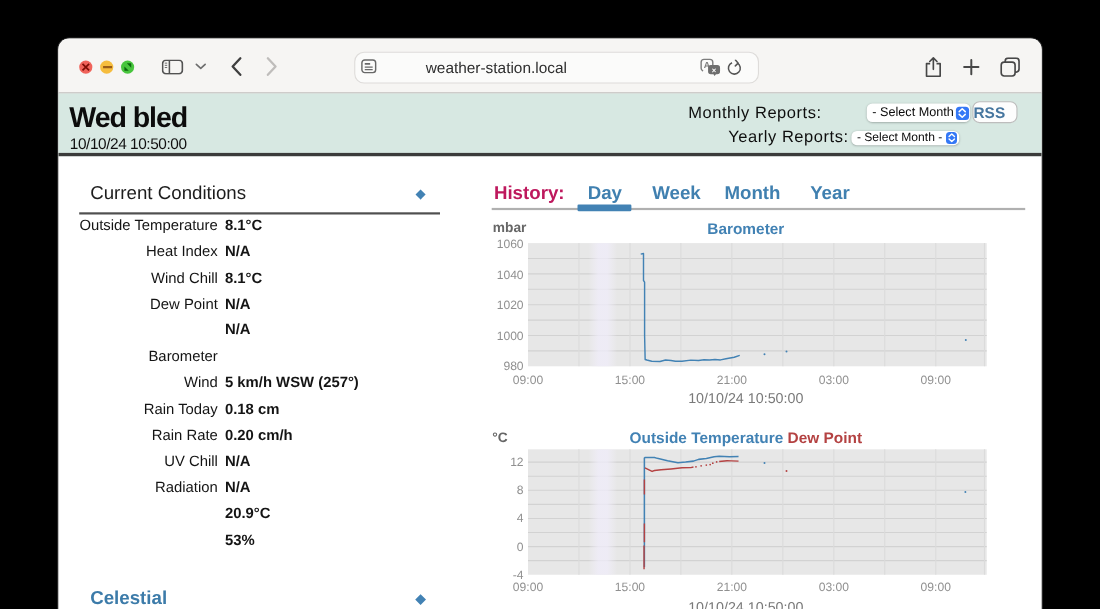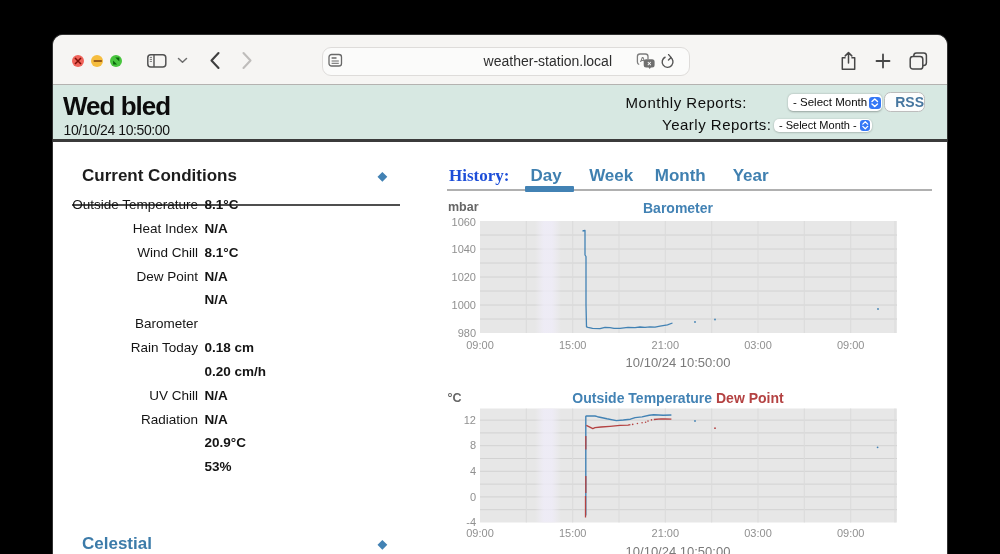--- a/index.html
+++ b/index.html
@@ -6,30 +6,30 @@
   body{width:1000px;height:554px;background:#000;font-family:"Liberation Sans",sans-serif;position:relative;overflow:hidden;}
   .window{position:absolute;left:53px;top:35px;width:894px;height:519px;background:#fff;border-radius:10px 10px 0 0;overflow:hidden;box-shadow:0 0 0 1px rgba(90,90,90,.55);}
   .toolbar{position:absolute;left:0;top:0;width:100%;height:49px;background:#f6f5f3;border-bottom:1px solid #b4b2b0;}
   .light{position:absolute;width:12px;height:12px;border-radius:50%;top:19.5px;}
   .header{position:absolute;left:0;top:50px;width:100%;height:54px;background:#d7e8e2;border-bottom:3px solid #3b3b3b;}
   .h-title{position:absolute;left:10px;top:55.5px;font-size:26px;font-weight:bold;color:#0c0c0c;letter-spacing:-1px;}
   .h-date{position:absolute;left:10.5px;top:86.5px;font-size:14px;letter-spacing:-0.4px;color:#111;}
   .rlabel{position:absolute;font-size:15px;letter-spacing:0.5px;color:#0e0e0e;}
   .msel{position:absolute;background:#fff;border-radius:5px;box-shadow:0 0.5px 2px rgba(0,0,0,.3);font-size:11px;color:#0a0a0a;}
   .msel .bt{position:absolute;background:#3478f6;border-radius:3.2px;}
-  .rss{position:absolute;left:831px;top:57px;width:39px;height:18px;background:#fdfdfd;border:1.5px solid #bdbdbd;border-radius:6.5px;color:#46769f;font-size:14px;font-weight:bold;text-align:right;line-height:18.5px;}
-  .cc{position:absolute;left:19px;top:131px;width:318px;padding-left:10px;font-size:17px;font-weight:bold;color:#1d1d1d;border-bottom:2px solid #4f4f4f;padding-bottom:18px;}
+  .rss{position:absolute;left:831px;top:57px;width:39px;height:18px;background:#fdfdfd;border:1.5px solid #bdbdbd;border-radius:6.5px;color:#46769f;font-size:14px;font-weight:bold;text-align:left;line-height:18.5px;}
+  .cc{position:absolute;left:19px;top:131px;width:318px;padding-left:10px;font-size:17px;font-weight:normal;color:#1d1d1d;border-bottom:2px solid #4f4f4f;padding-bottom:7px;}
   .diamond{float:right;color:#4282b4;font-size:12px;margin-right:13px;margin-top:3px;}
   .ctable{position:absolute;left:0;top:158px;width:347px;font-size:13.5px;color:#141414;}
   .crow{height:23.85px;line-height:23.85px;position:relative;}
   .crow .lab{position:absolute;left:0;width:145px;text-align:right;}
   .crow .val{position:absolute;left:151.5px;font-weight:bold;}
   .cel{position:absolute;left:19px;top:499px;width:318px;padding-left:10px;font-size:17px;font-weight:bold;color:#3c7ba9;border-bottom:2px solid #4f4f4f;padding-bottom:2.5px;}
   .tabs{position:absolute;left:394px;top:131px;width:485px;font-size:17px;font-weight:bold;}
-  .tabs .hl{color:#1d4ed8;font-family:Liberation Serif, serif;}
+  .tabs .hl{color:#be185d;}
   .tabs a{color:#4080b0;}
   .tabhr{position:absolute;left:394px;top:154px;width:485px;height:2px;background:#b0b0b0;}
   .tabbar{position:absolute;left:472px;top:151px;width:49px;height:6px;background:#4282b4;border-radius:1px;}
   svg text{font-family:"Liberation Sans",sans-serif;}
 </style>
 </head>
 <body>
 <div class="window">
 
   <div class="toolbar">
@@ -57,21 +57,21 @@
     <svg style="position:absolute;left:187.5px;top:16px;" width="12" height="19" viewBox="0 0 12 19">
       <path d="M2.5 2 L9.5 9.5 L2.5 17" stroke="#bfbdbb" stroke-width="2.1" fill="none" stroke-linecap="round" stroke-linejoin="round"></path>
     </svg>
     <div style="position:absolute;left:269px;top:11.5px;width:366px;height:27px;background:#fbfbfa;border:1px solid #dedcda;border-radius:9px;"></div>
     <svg style="position:absolute;left:275px;top:18px;" width="15" height="15" viewBox="0 0 15 15">
       <rect x="1" y="1.5" width="12.5" height="11.5" rx="2.6" fill="none" stroke="#686868" stroke-width="1.3"></rect>
       <line x1="3.6" y1="5" x2="8.5" y2="5" stroke="#686868" stroke-width="1.5"></line>
       <line x1="3.6" y1="8" x2="10.8" y2="8" stroke="#686868" stroke-width="1"></line>
       <line x1="3.6" y1="10.3" x2="10.8" y2="10.3" stroke="#686868" stroke-width="1"></line>
     </svg>
-    <div style="position:absolute;left:334px;top:18px;width:225px;text-align:right;font-size:14px;color:#2e2e2e;">weather-station.local</div>
+    <div style="position:absolute;left:334px;top:18px;width:225px;text-align:left;font-size:14px;color:#2e2e2e;">weather-station.local</div>
     <svg style="position:absolute;left:583px;top:17px;" width="21" height="17" viewBox="0 0 21 17">
       <path d="M3.2 12.5 A2.6 2.6 0 0 1 1.4 10 V4.6 A2.6 2.6 0 0 1 4 2 H9.4 A2.6 2.6 0 0 1 12 4.6 V7" fill="none" stroke="#7d7d7d" stroke-width="1.3"></path>
       <text x="6.7" y="9.8" font-size="8" font-weight="bold" fill="#7d7d7d" text-anchor="middle">A</text>
       <path d="M10.2 7.2 H16.1 A2.5 2.5 0 0 1 18.6 9.7 V13.1 A2.5 2.5 0 0 1 16.1 15.6 H14.9 L13.6 17 L12.6 15.6 H10.2 A2.5 2.5 0 0 1 7.7 13.1 V9.7 A2.5 2.5 0 0 1 10.2 7.2 Z" fill="#6e6e6e"></path>
       <text x="13.2" y="14" font-size="7" font-weight="bold" fill="#fff" text-anchor="middle">×</text>
     </svg>
     <svg style="position:absolute;left:606px;top:19px;" width="17" height="15" viewBox="0 0 17 15">
       <path d="M11.1 3.2 A 5.4 5.4 0 1 1 6.5 3.0" stroke="#555" stroke-width="1.4" fill="none"></path>
       <path d="M9.6 0.6 L12.1 3.4 L9.5 5.9" stroke="#555" stroke-width="1.4" fill="none" stroke-linecap="round" stroke-linejoin="round"></path>
     </svg>
@@ -129,24 +129,29 @@
         <span class="lab">Dew Point</span>
         <span class="val">N/A</span>
       </div>
     <div class="crow">
         <span class="val">N/A</span>
       </div>
     <div class="crow">
         <span class="lab">Barometer</span>
       </div>
     <div class="crow">
+        <span class="lab">Wind</span>
+        <span class="val">5 km/h WSW (257°)</span>
+      </div>
+    <div class="crow">
         <span class="lab">Rain Today</span>
         <span class="val">0.18 cm</span>
       </div>
     <div class="crow">
+        <span class="lab">Rain Rate</span>
         <span class="val">0.20 cm/h</span>
       </div>
     <div class="crow">
         <span class="lab">UV Chill</span>
         <span class="val">N/A</span>
       </div>
     <div class="crow">
         <span class="lab">Radiation</span>
         <span class="val">N/A</span>
       </div>

